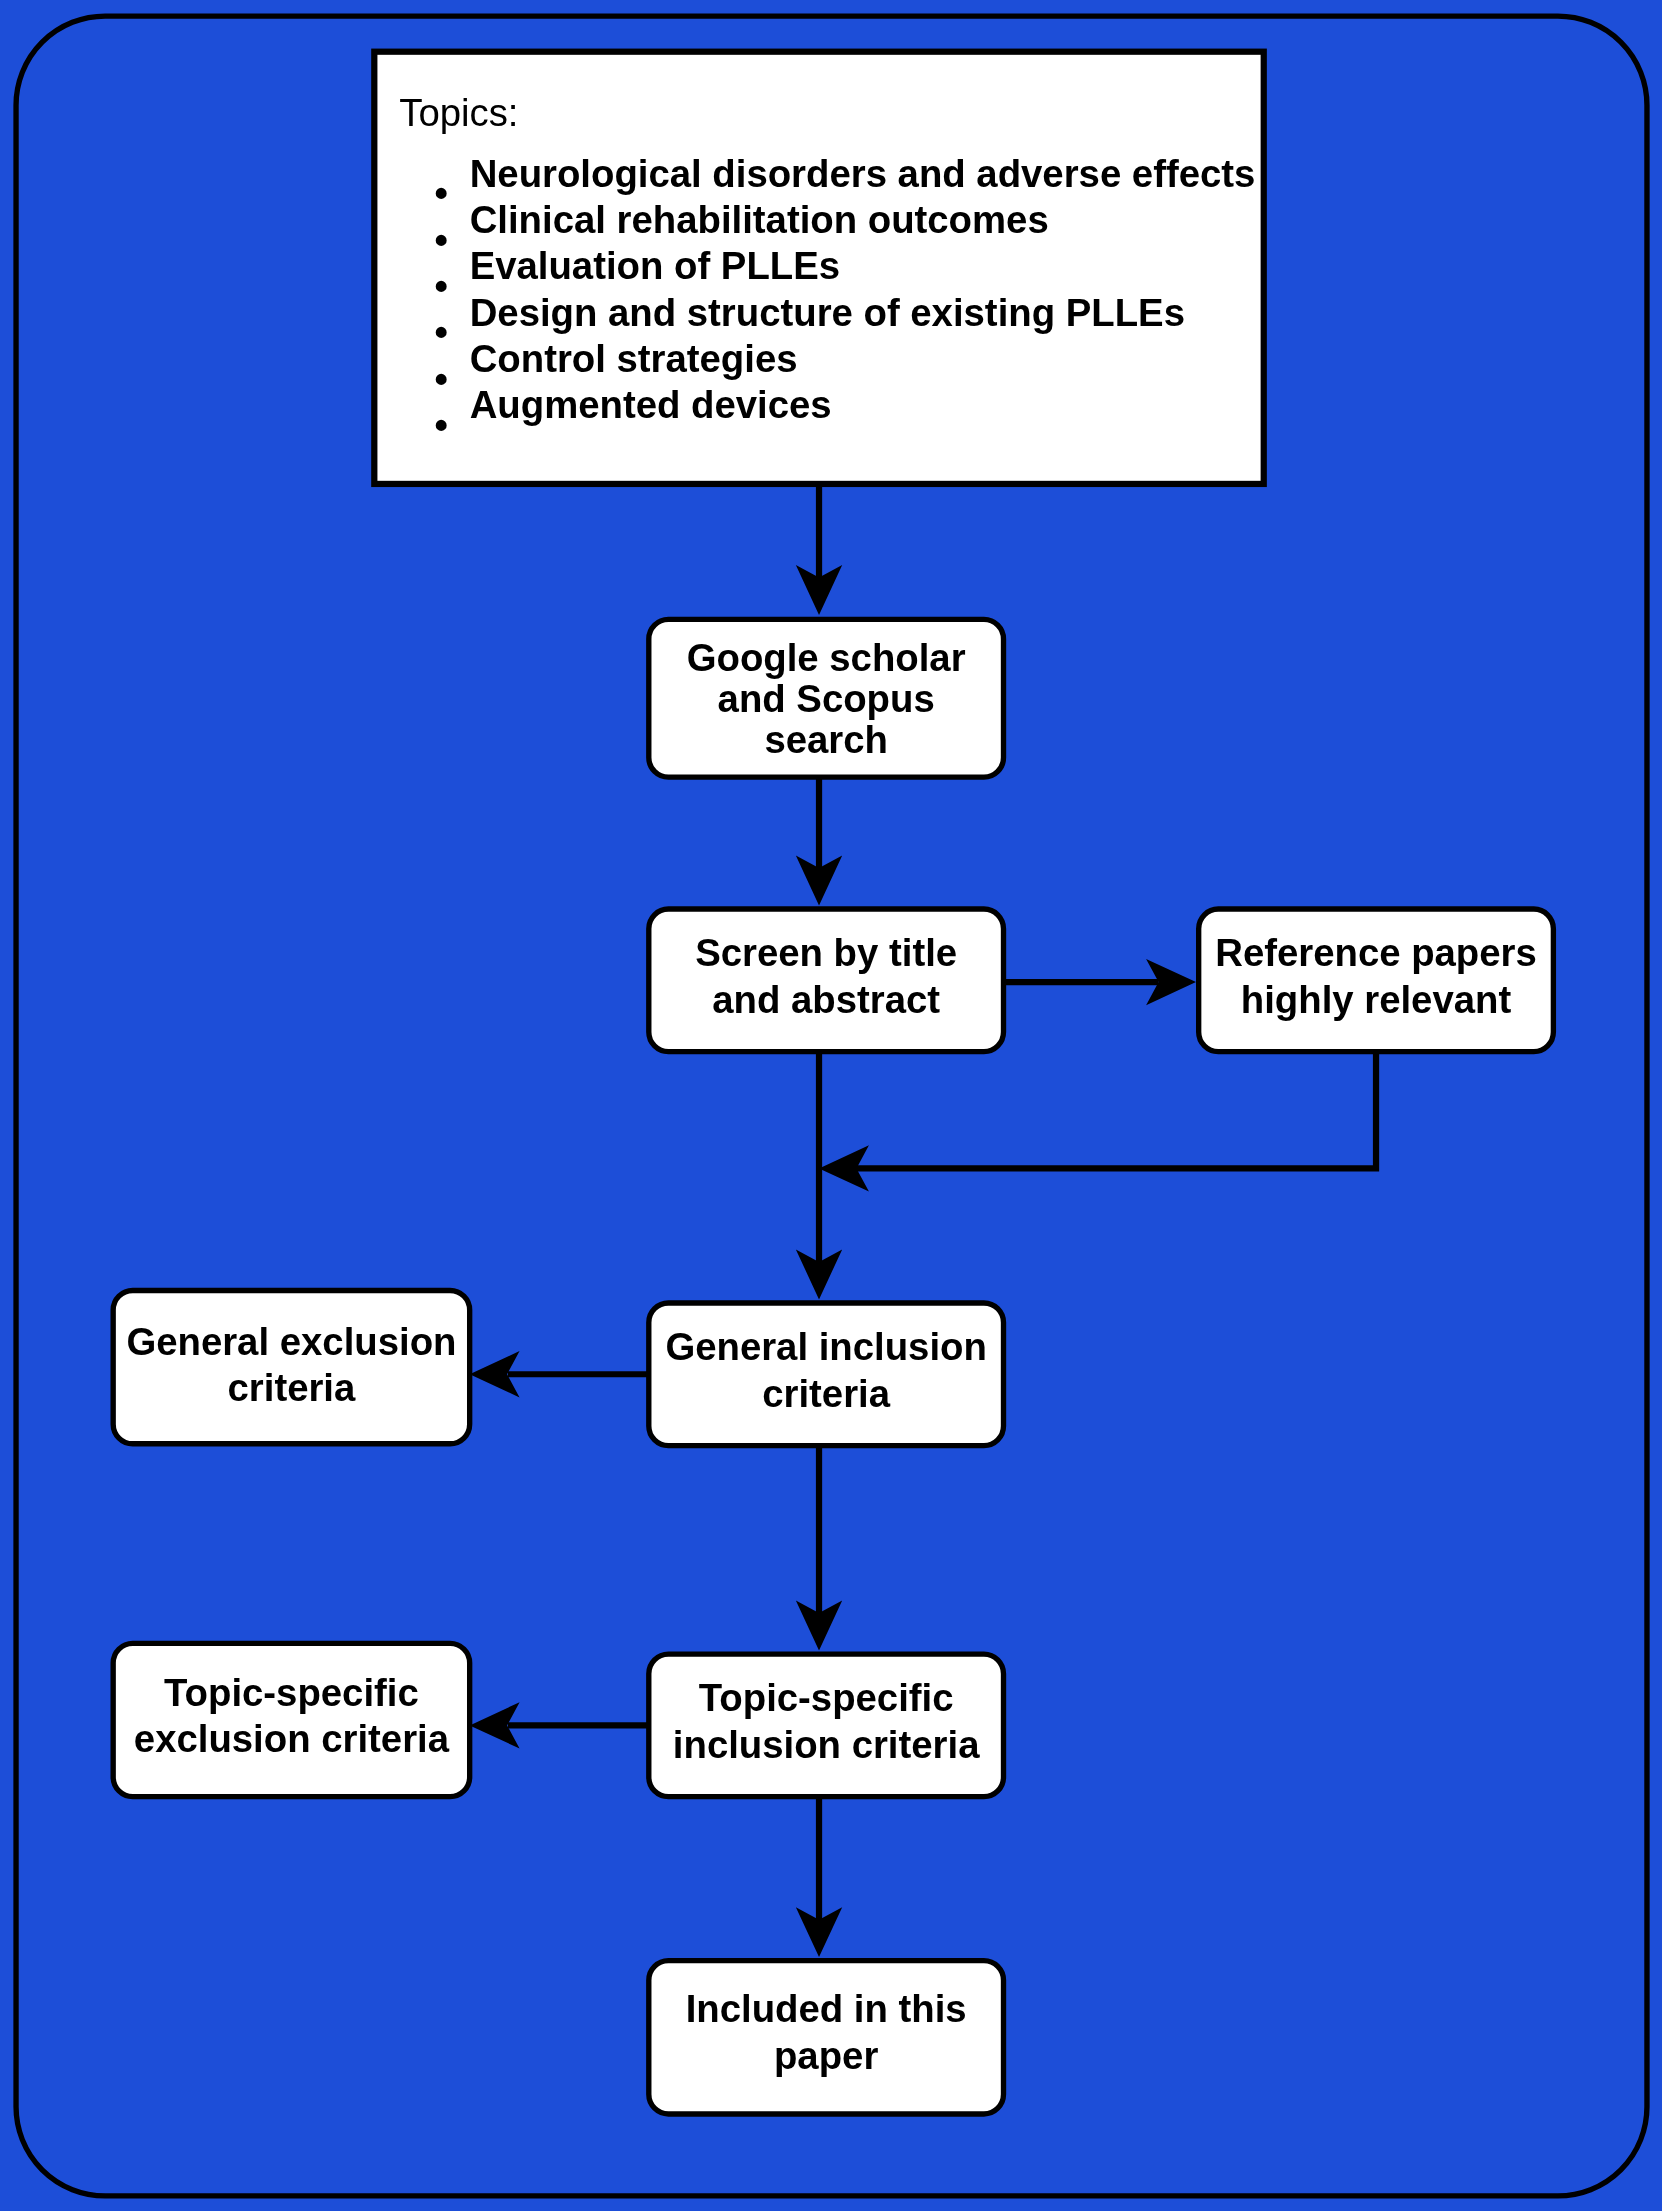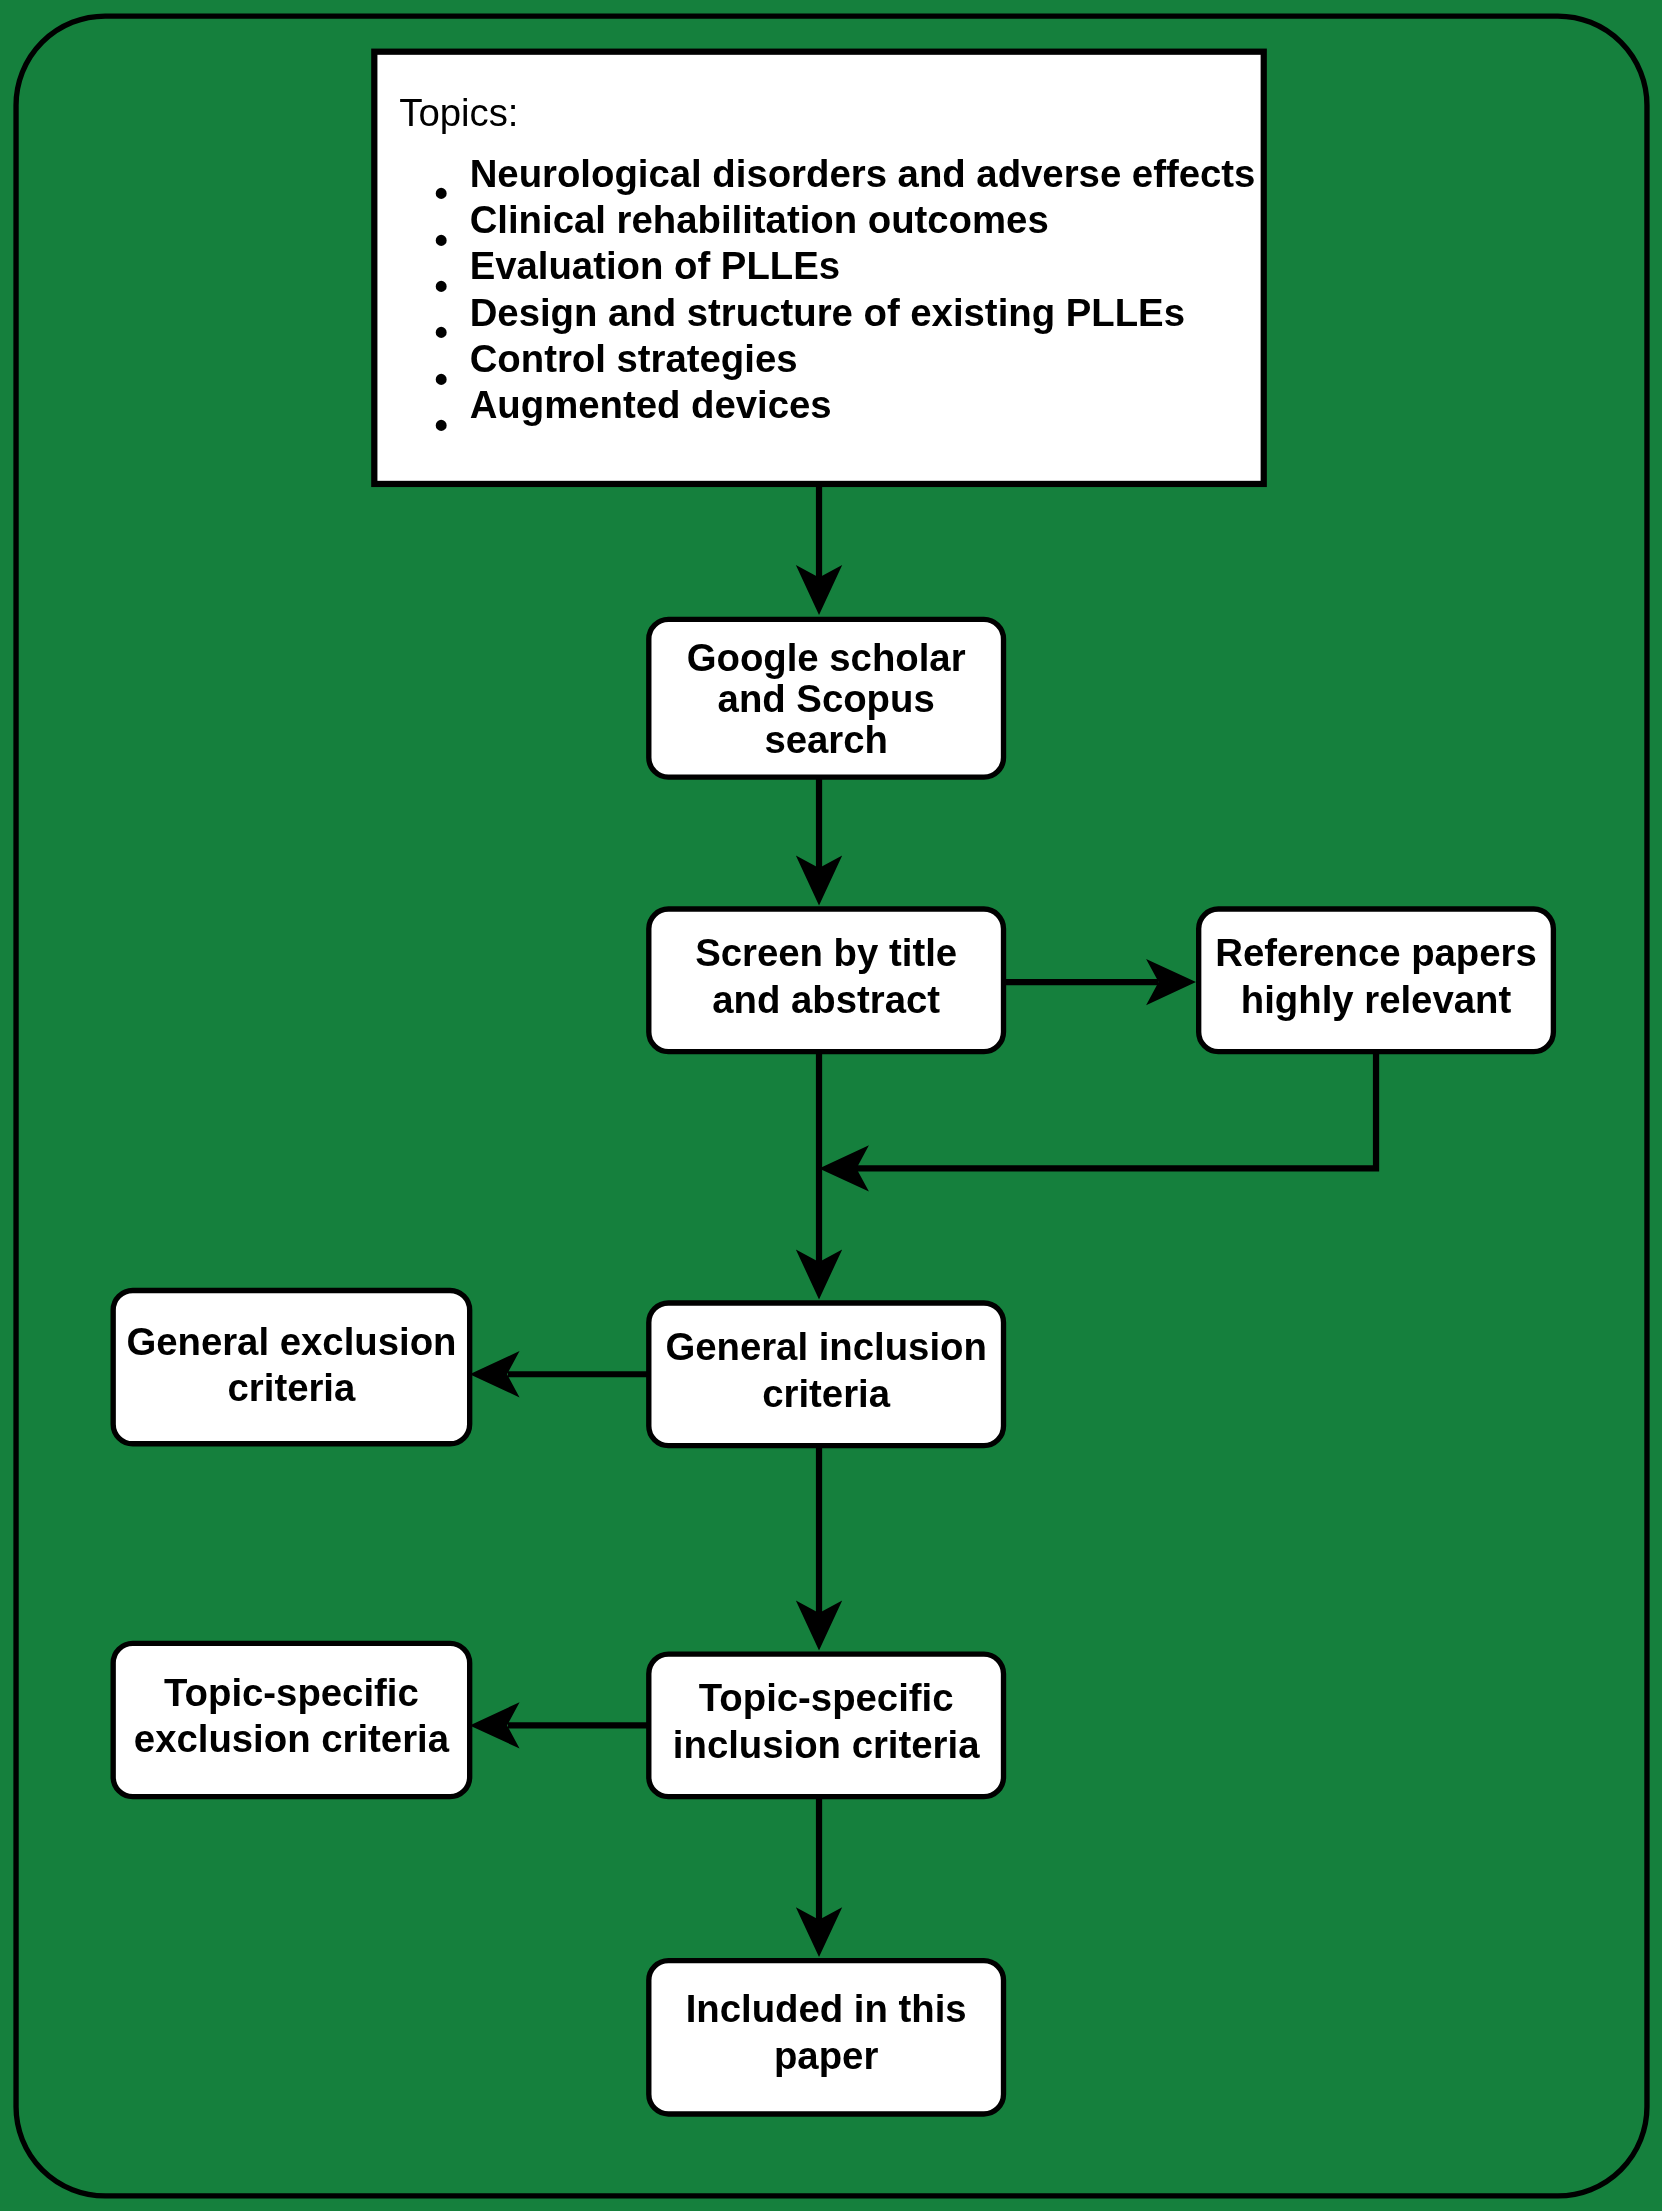--- a/index.html
+++ b/index.html
@@ -7,21 +7,21 @@
     padding: 0;
     background: #ffffff;
   }
   body {
     font-family: "Liberation Sans", sans-serif;
   }
   #canvas {
     position: relative;
     width: 1663px;
     height: 2212px;
-    background: #15803d;
+    background: #1d4ed8;
     overflow: hidden;
   }
   svg.flow {
     position: absolute;
     top: 0;
     left: 0;
     width: 1663px;
     height: 2212px;
   }
   .node-text {

